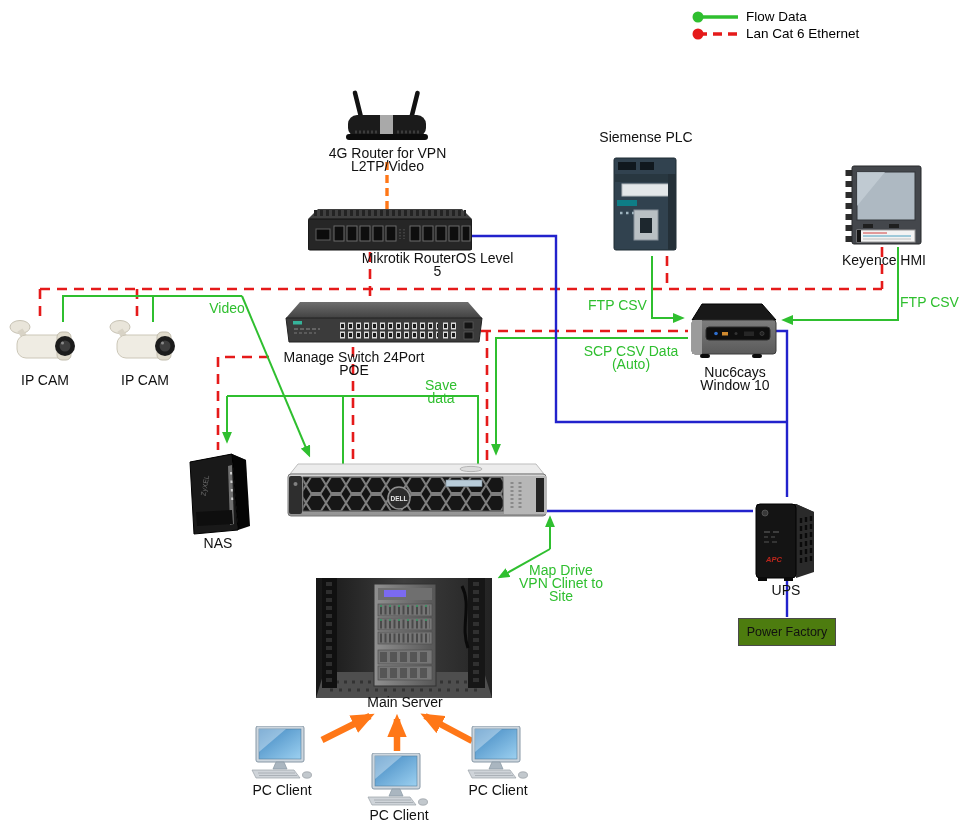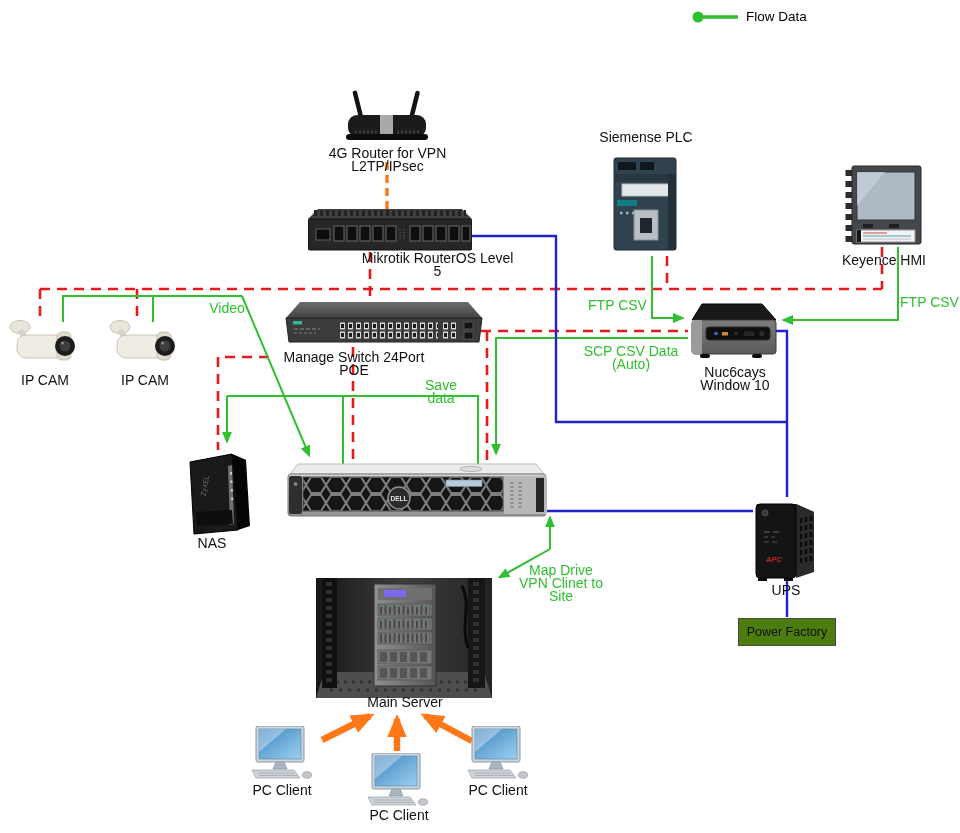--- a/index.html
+++ b/index.html
@@ -75,20 +75,27 @@
   </svg>
 
   <div class="legend">
     <div class="legrow">
       <svg width="50" height="14">
         <line x1="8" y1="7" x2="48" y2="7" style="stroke:var(--c-flow)" stroke-width="3.4"></line>
         <circle cx="8" cy="7" r="5.5" style="fill:var(--c-flow)"></circle>
       </svg>
       <span>Flow Data</span>
     </div>
+    <div class="legrow">
+      <svg width="50" height="14">
+        <line x1="8" y1="7" x2="48" y2="7" style="stroke:var(--c-lan)" stroke-width="3.4" stroke-dasharray="9 6"></line>
+        <circle cx="8" cy="7" r="5.5" style="fill:var(--c-lan)"></circle>
+      </svg>
+      <span>Lan Cat 6 Ethernet</span>
+    </div>
   </div>
 
   <svg class="dev" style="left:343px;top:88px" width="88" height="62" viewBox="0 0 88 62">
     <rect x="16" y="2" width="4.5" height="28" rx="2" fill="#121212" transform="rotate(-14 18 30)"></rect>
     <rect x="66" y="2" width="4.5" height="28" rx="2" fill="#121212" transform="rotate(14 68 30)"></rect>
     <rect x="5" y="27" width="78" height="22" rx="9" fill="#1b1b1b"></rect>
     <rect x="37" y="27" width="13" height="22" fill="#b9b9b9" opacity="0.9"></rect>
     <line x1="12" y1="44" x2="34" y2="44" stroke="#3c3c3c" stroke-width="3" stroke-dasharray="2 2"></line>
     <line x1="54" y1="44" x2="76" y2="44" stroke="#3c3c3c" stroke-width="3" stroke-dasharray="2 2"></line>
     <rect x="3" y="46" width="82" height="6" rx="3" fill="#0c0c0c"></rect>
@@ -345,32 +352,32 @@
     <rect x="6" y="0" width="48" height="36" rx="2" fill="#cdd6de" stroke="#8798a6"></rect>
     <rect x="9" y="3" width="42" height="30" fill="url(#scr3)" stroke="#56809e" stroke-width="0.6"></rect>
     <polygon points="9,3 36,3 9,26" fill="#ffffff" opacity="0.35"></polygon>
     <polygon points="26,36 34,36 37,43 23,43" fill="#aab6c0" stroke="#8a98a4" stroke-width="0.7"></polygon>
     <polygon points="2,44 44,44 50,52 6,52" fill="#cfd4d9" stroke="#9aa1a8" stroke-width="0.7"></polygon>
     <line x1="8" y1="47" x2="45" y2="47" stroke="#aab0b6" stroke-width="1"></line>
     <line x1="9" y1="49.5" x2="47" y2="49.5" stroke="#aab0b6" stroke-width="1"></line>
     <ellipse cx="57" cy="49" rx="4.5" ry="3.2" fill="#c2c8cd" stroke="#959ba1" stroke-width="0.7"></ellipse>
   </svg>
 
-  <div class="lbl" style="left:295px;top:147px;width:185px">4G Router for VPN L2TP/IPsec</div>
+  <div class="lbl" style="left:295px;top:147px;width:185px">4G Router for VPN L2TP/Video</div>
   <div class="lbl" style="left:360px;top:252px;width:155px">Mikrotik RouterOS Level 5</div>
   <div class="lbl" style="left:596px;top:131px;width:100px">Siemense PLC</div>
   <div class="lbl" style="left:834px;top:254px;width:100px">Keyence HMI</div>
   <div class="lbl" style="left:0px;top:374px;width:90px">IP CAM</div>
   <div class="lbl" style="left:100px;top:374px;width:90px">IP CAM</div>
   <div class="lbl" style="left:279px;top:351px;width:150px">Manage Switch 24Port POE</div>
   <div class="lbl" style="left:685px;top:366px;width:100px">
     <div>Nuc6cays</div>
     <div>Window 10</div>
   </div>
-  <div class="lbl" style="left:177px;top:537px;width:70px">NAS</div>
+  <div class="lbl" style="left:183px;top:537px;width:70px">NAS</div>
   <div class="lbl" style="left:751px;top:584px;width:70px">UPS</div>
   <div class="lbl" style="left:355px;top:696px;width:100px">Main Server</div>
   <div class="lbl" style="left:242px;top:784px;width:80px">PC Client</div>
   <div class="lbl" style="left:359px;top:809px;width:80px">PC Client</div>
   <div class="lbl" style="left:458px;top:784px;width:80px">PC Client</div>
 
   <div class="pfbox">
     <span>Power Factory</span>
   </div>
 

